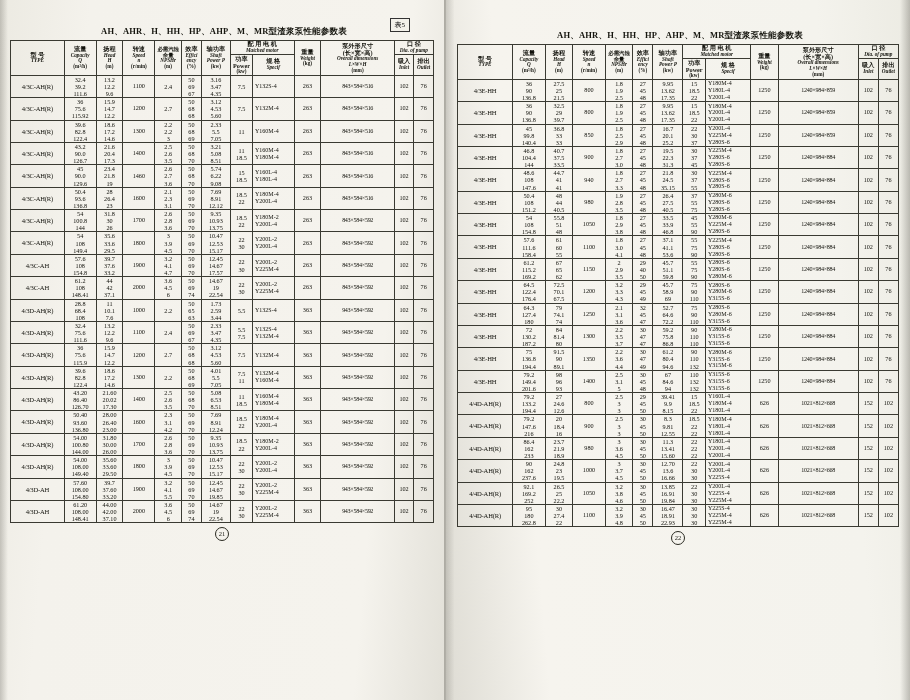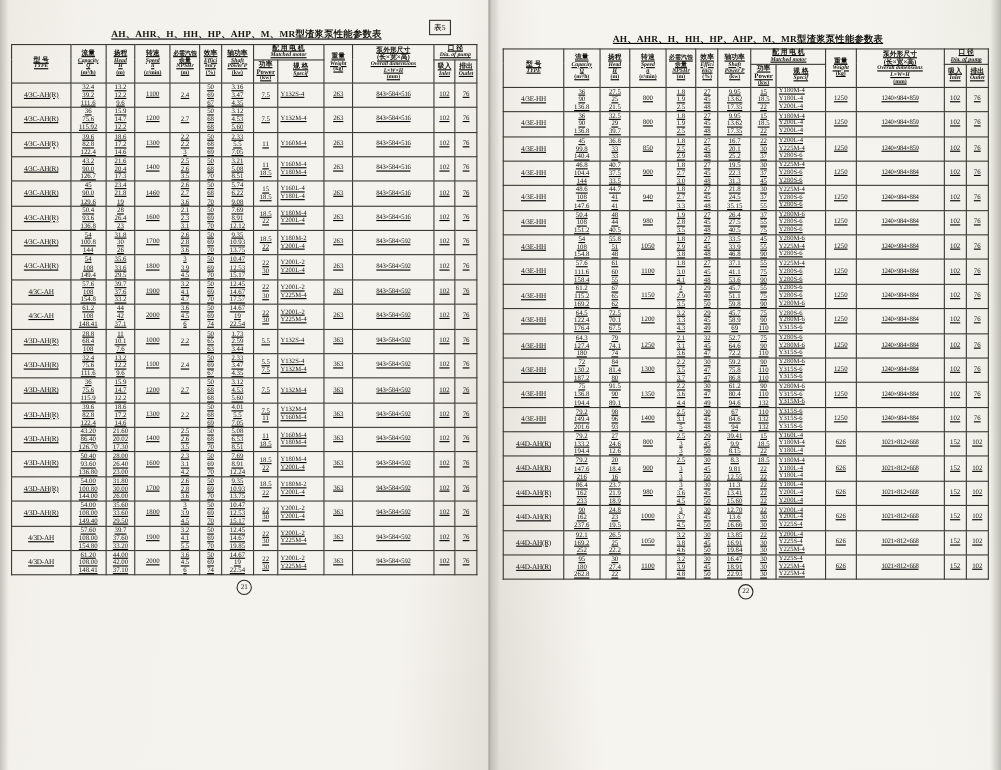--- a/index.html
+++ b/index.html
@@ -1,21 +1,21 @@
 <!DOCTYPE html>
 <html><head>
 <meta charset="utf-8">
 <style>
   html,body{margin:0;padding:0;}
   body{
     width:910px;height:700px;overflow:hidden;
     background:#d8d8d2;
     font-family:"Liberation Serif", serif;
   }
-  .book{position:relative;width:910px;height:524px;display:flex;text-decoration:underline;}
+  .book{position:relative;width:910px;height:524px;display:flex;}
   .page{
     position:relative;
     background:#f2f0ea;
     box-sizing:border-box;
     overflow:hidden;
   }
   .page.left{
     width:446px;height:700px;
     background:linear-gradient(95deg,#eceae2 0%,#f4f2ec 18%,#f5f3ed 82%,#e2e0d8 100%);
     border-right:2px solid #c9c7bf;

